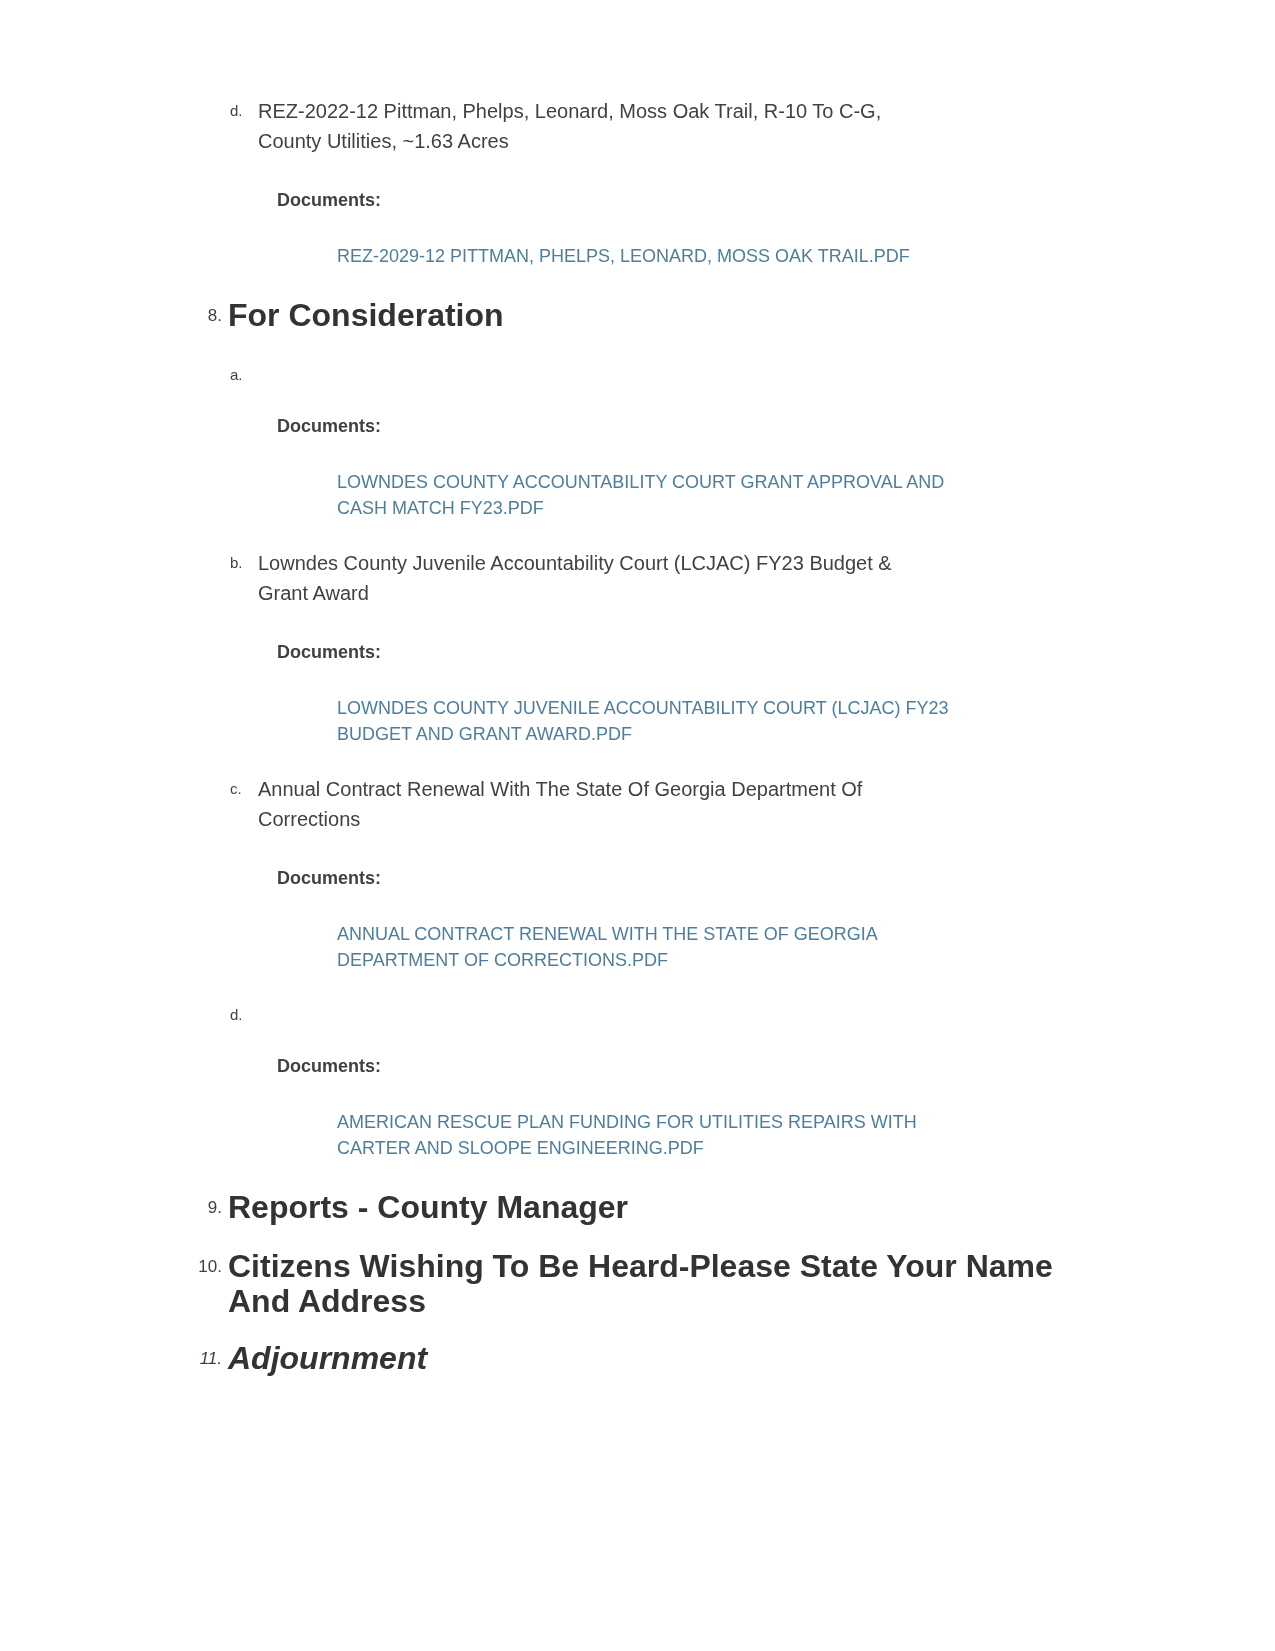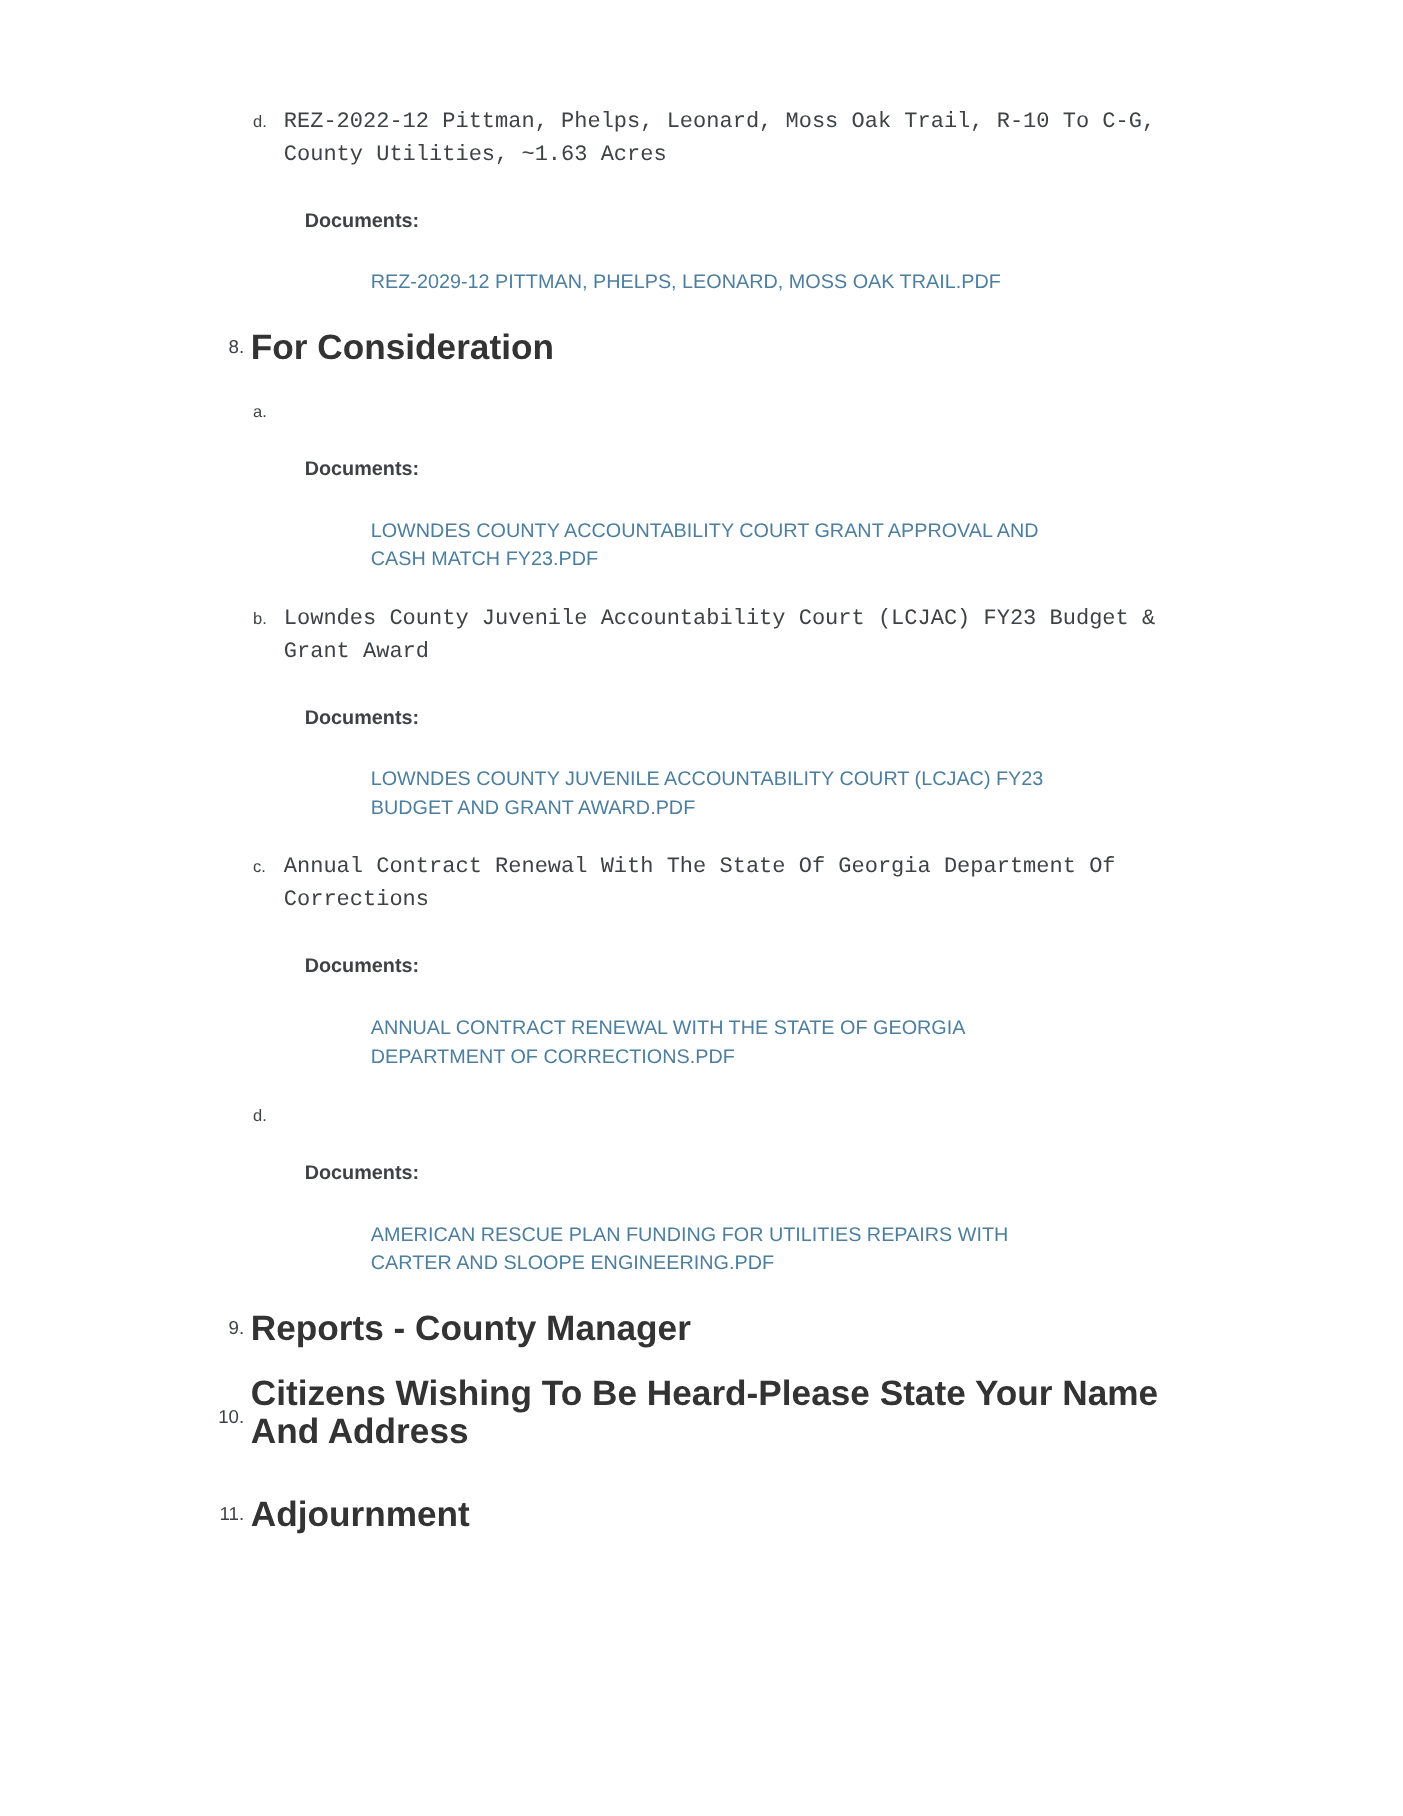--- a/index.html
+++ b/index.html
@@ -30,21 +30,20 @@
     flex: 0 0 28px;
     width: 28px;
     font-size: 15px;
     line-height: 1;
     padding-top: 7px;
   }
   .item .item-text {
     font-size: 20px;
     line-height: 30px;
     white-space: pre-line;
-    font-family: Liberation Mono, monospace;
   }
 
   
   .docs {
     margin-left: 277px;
     margin-top: 31px;
     font-size: 18px;
     line-height: 26px;
     color: var(--text);
     font-weight: bold;
@@ -80,22 +79,22 @@
     line-height: 1;
     padding-top: 9px;
     color: var(--text);
   }
   .heading .title {
     font-size: 32px;
     font-weight: bold;
     line-height: 35px;
     white-space: pre-line;
   }
-  .heading.tight { margin-top: 24px; align-items: center; }
-  .heading.tighter { margin-top: 40px; }
+  .heading.tight { margin-top: 24px; }
+  .heading.tighter { margin-top: 22px; font-style: italic; }
   .first { margin-top: 0; }
 </style>
 </head>
 <body>
 
 <div class="page">
 
   <div class="item first">
     <span class="letter">d.</span>
     <div class="item-text">REZ-2022-12 Pittman, Phelps, Leonard, Moss Oak Trail, R-10 To C-G,

